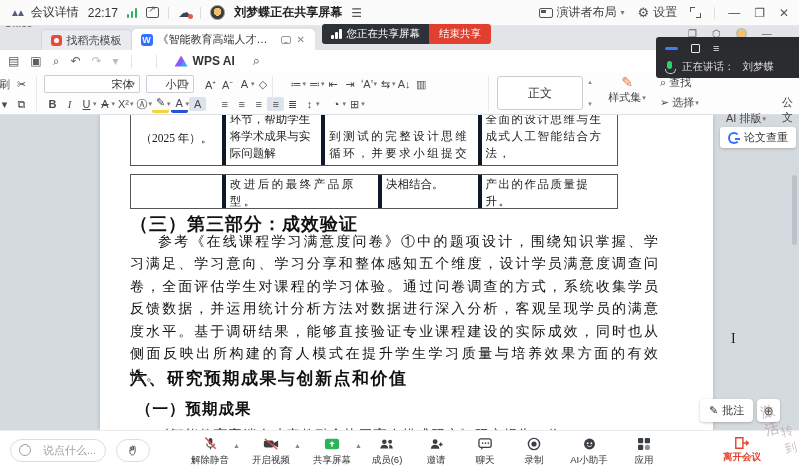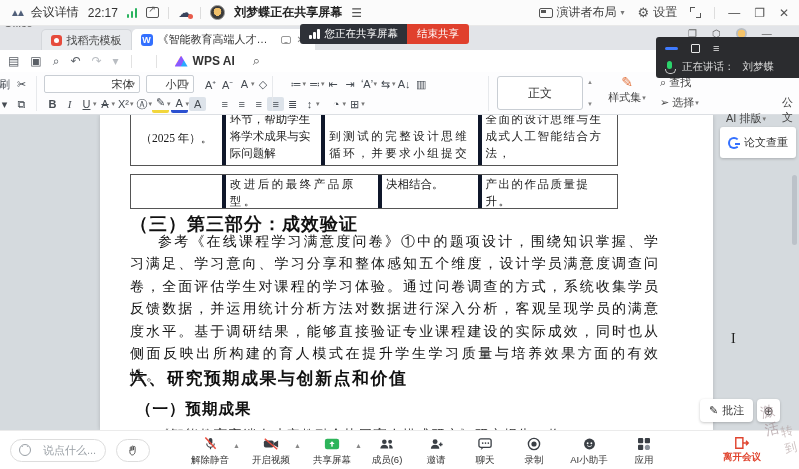--- a/index.html
+++ b/index.html
@@ -43,21 +43,21 @@
   .w-ic { width:12px; height:12px; border-radius:3px; background:#3370ff; color:#fff; font-size:9px; font-weight:bold; display:flex; align-items:center; justify-content:center; }
   .tab-title { max-width:118px; overflow:hidden; white-space:nowrap; text-overflow:ellipsis; color:#333; }
   .tab-bubble { width:10px; height:8px; border:1.2px solid #999; border-radius:2px; position:relative; }
   .tab-bubble::after { content:""; position:absolute; left:2px; bottom:-3px; border:2px solid transparent; border-top-color:#999; }
   .tab-x { color:#888; font-size:10px; padding:0 1px; }
   .tab-plus { font-size:14px; color:#555; padding:0 8px 3px; }
   .tb-winicons { position:absolute; left:688px; top:2px; display:flex; gap:15px; align-items:center; color:#666; font-size:10px; }
   .tb-avatar { width:11px; height:11px; border-radius:50%; background:radial-gradient(circle, #f5c46a 0 50%, #b7bdc4 52%); }
 
   
-  .share-badge { position:absolute; left:300px; top:24px; height:20px; display:flex; align-items:center; z-index:55; }
+  .share-badge { position:absolute; left:322px; top:24px; height:20px; display:flex; align-items:center; z-index:55; }
   .sb-dark { background:#2e3138; color:#fff; font-size:10.5px; height:20px; display:flex; align-items:center; gap:5px; padding:0 9px; border-radius:3px 0 0 3px; }
   .sb-dark .sigbars i { background:#fff; }
   .sb-stop { background:#e0402d; color:#fff; font-size:10.5px; height:20px; display:flex; align-items:center; padding:0 10px; border-radius:0 3px 3px 0; }
 
   
   .menubar { position:absolute; left:0; top:50px; width:799px; height:22px; background:#fff; display:flex; align-items:center; font-size:12px; color:#333; padding-left:8px; z-index:9; }
   .qicons { display:flex; gap:11px; color:#5a5f66; font-size:12px; align-items:center; }
   .qicons .dis { color:#b9bdc2; }
   .menu-sep { width:1px; height:13px; background:#e2e2e2; margin:0 12px; }
   .menus { display:flex; gap:0; }
@@ -109,21 +109,21 @@
   .tc2 { width:100px; align-items:flex-end; }
   .tc3 { width:157px; align-items:flex-end; letter-spacing:2.5px; }
   .tc4 { width:136px; align-items:flex-end; letter-spacing:1.5px; }
   .tfrag2 .tcell { align-items:flex-start; }
   .h-doc { position:absolute; color:#111; font-weight:bold; font-family:"Liberation Sans",sans-serif; white-space:nowrap; }
   .h-part3 { left:30px; top:97px; font-size:18px; letter-spacing:1px; }
   .h-six { left:30px; top:252px; font-size:17px; letter-spacing:1.5px; }
   .h-one { left:36px; top:284px; font-size:15.5px; letter-spacing:1px; }
   .doc-para { position:absolute; left:30px; top:116px; width:530px; font-family:"Liberation Serif",serif; font-size:14px; letter-spacing:1.9px; line-height:22.4px; text-align:justify; text-indent:2em; color:#141414; }
   .doc-partial { position:absolute; left:56px; top:311px; width:520px; font-family:"Liberation Serif",serif; font-size:13px; letter-spacing:1.5px; color:#333; white-space:nowrap; }
-  .paper-check { position:absolute; left:720px; top:12px; height:31px; background:#fff; border-radius:3px; box-shadow:0 1px 3px rgba(0,0,0,.2); display:flex; align-items:center; gap:4px; padding:0 8px; font-size:11px; color:#333; }
+  .paper-check { position:absolute; left:720px; top:12px; height:21px; background:#fff; border-radius:3px; box-shadow:0 1px 3px rgba(0,0,0,.2); display:flex; align-items:center; gap:4px; padding:0 8px; font-size:11px; color:#333; }
   .pc-ic { width:12px; height:12px; border:2px solid #3370ff; border-radius:50%; border-right-color:transparent; position:relative; }
   .pc-ic::after { content:""; position:absolute; right:-2px; top:4px; width:5px; height:2px; background:#3370ff; }
   .annot { position:absolute; left:700px; top:284px; height:23px; background:#fff; border-radius:4px; box-shadow:0 1px 3px rgba(0,0,0,.22); display:flex; align-items:center; gap:4px; padding:0 9px; font-size:11px; color:#333; }
   .zoom-btn { position:absolute; left:757px; top:284px; width:23px; height:23px; background:#fff; border-radius:4px; box-shadow:0 1px 3px rgba(0,0,0,.22); display:flex; align-items:center; justify-content:center; font-size:12px; color:#444; }
   .ibeam { position:absolute; left:731px; top:216px; width:10px; height:15px; color:#222; font-family:"Liberation Serif",serif; font-size:14px; }
   .doc-scroll { position:absolute; right:2px; top:60px; width:5px; height:70px; background:#bcc2c9; border-radius:3px; }
 
   
   .meet-bottom { position:absolute; left:0; bottom:0; width:799px; height:39px; background:#fff; border-top:1px solid #ebebeb; display:flex; align-items:center; padding:0 10px; z-index:45; }
   .say-pill { width:96px; height:23px; border:1px solid #ddd; border-radius:12px; display:flex; align-items:center; gap:5px; padding:0 8px; color:#9aa0a6; font-size:11px; background:#fff; }

